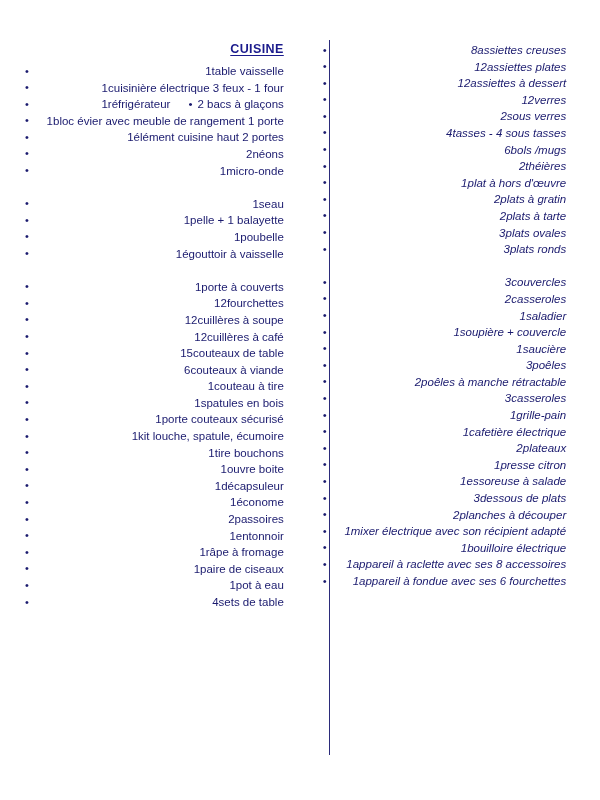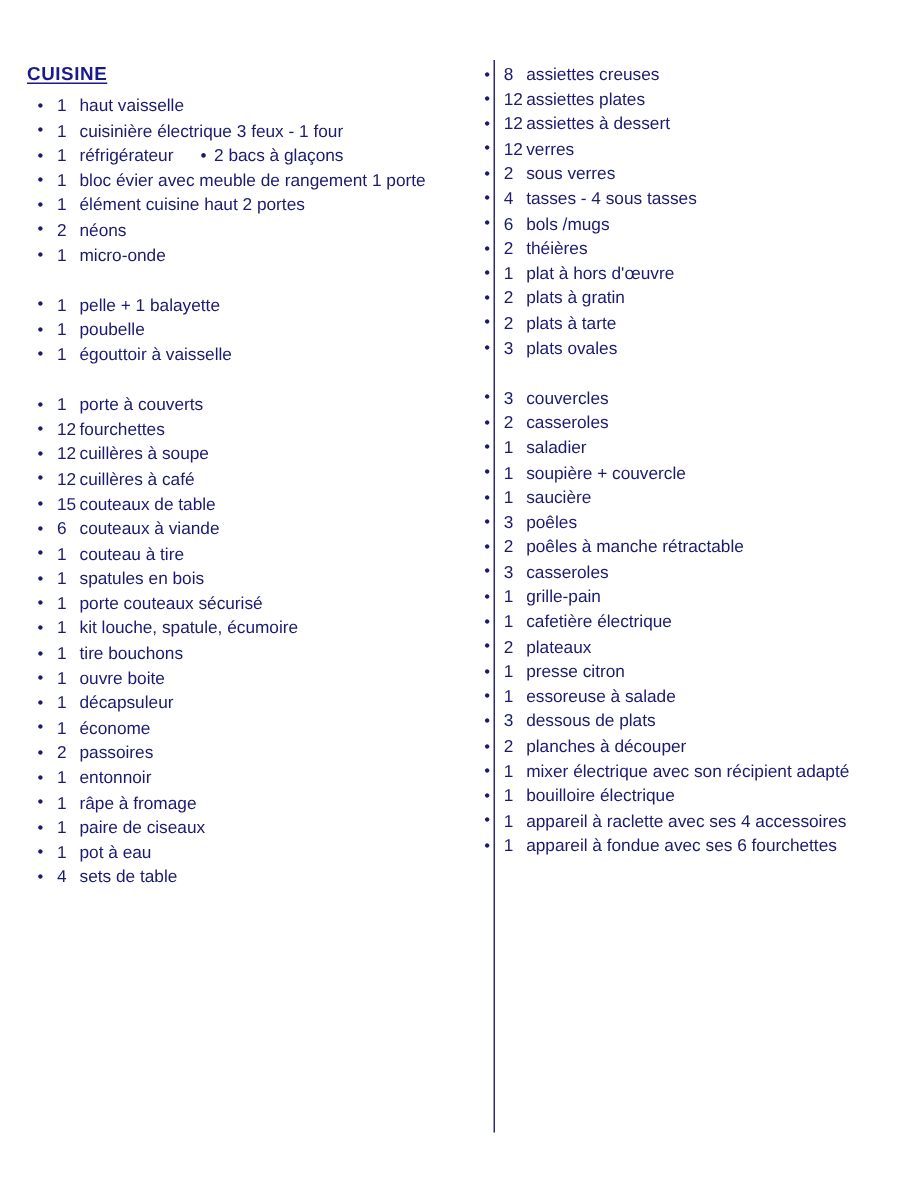--- a/index.html
+++ b/index.html
@@ -13,40 +13,42 @@
     font-family: "Liberation Sans", sans-serif;
     color: #1a1a6e;
     overflow: hidden;
   }
   .page {
     position: relative;
     width: 496px;
     height: 800px;
     box-sizing: border-box;
     padding: 42px 18px 0 18px;
+    text-align: right;
   }
   .divider {
     position: absolute;
     left: 329px;
     top: 40px;
     width: 1px;
     height: 715px;
     background: #2b2b7a;
   }
   .columns {
     display: flex;
     align-items: flex-start;
   }
   .col-left {
     width: 300px;
     padding-left: 0px;
   }
   .col-right {
     width: 262px;
     padding-left: 32px;
+    font-style: italic;
   }
   .section-title {
     font-size: 12.5px;
     font-weight: bold;
     color: #1a1a8c;
     letter-spacing: 0.4px;
     margin: 0 0 7px 0;
     text-decoration: underline;
     text-underline-offset: 2px;
   }
@@ -89,28 +91,29 @@
 </style>
 </head>
 <body>
 
 <div class="page">
   <div class="divider"></div>
   <div class="columns">
     <div class="col-left">
       <div class="section-title">CUISINE</div>
       <ul class="items" id="left-list">
-          <li><span class="qty">1</span><span>haut vaisselle</span></li>
+          <li><span class="qty">1</span><span>table vaisselle</span></li>
           <li><span class="qty">1</span><span>cuisinière électrique 3 feux - 1 four</span></li>
           <li><span class="qty">1</span><span>réfrigérateur</span><span class="sub-bullet" style="margin-left: 18px;">2   bacs à glaçons</span></li>
           <li><span class="qty">1</span><span>bloc évier avec meuble de rangement 1 porte</span></li>
           <li><span class="qty">1</span><span>élément cuisine haut 2 portes</span></li>
           <li><span class="qty">2</span><span>néons</span></li>
           <li><span class="qty">1</span><span>micro-onde</span></li>
           <li class="spacer"></li>
+          <li><span class="qty">1</span><span>seau</span></li>
           <li><span class="qty">1</span><span>pelle + 1 balayette</span></li>
           <li><span class="qty">1</span><span>poubelle</span></li>
           <li><span class="qty">1</span><span>égouttoir à vaisselle</span></li>
           <li class="spacer"></li>
           <li><span class="qty">1</span><span>porte à couverts</span></li>
           <li><span class="qty">12</span><span>fourchettes</span></li>
           <li><span class="qty">12</span><span>cuillères à soupe</span></li>
           <li><span class="qty">12</span><span>cuillères à café</span></li>
           <li><span class="qty">15</span><span>couteaux de table</span></li>
           <li><span class="qty">6</span><span>couteaux à viande</span></li>
@@ -137,36 +140,37 @@
           <li><span class="qty">12</span><span>assiettes à dessert</span></li>
           <li><span class="qty">12</span><span>verres</span></li>
           <li><span class="qty">2</span><span>sous verres</span></li>
           <li><span class="qty">4</span><span>tasses - 4 sous tasses</span></li>
           <li><span class="qty">6</span><span>bols /mugs</span></li>
           <li><span class="qty">2</span><span>théières</span></li>
           <li><span class="qty">1</span><span>plat à hors d'œuvre</span></li>
           <li><span class="qty">2</span><span>plats à gratin</span></li>
           <li><span class="qty">2</span><span>plats à tarte</span></li>
           <li><span class="qty">3</span><span>plats ovales</span></li>
+          <li><span class="qty">3</span><span>plats ronds</span></li>
           <li class="spacer"></li>
           <li><span class="qty">3</span><span>couvercles</span></li>
           <li><span class="qty">2</span><span>casseroles</span></li>
           <li><span class="qty">1</span><span>saladier</span></li>
           <li><span class="qty">1</span><span>soupière + couvercle</span></li>
           <li><span class="qty">1</span><span>saucière</span></li>
           <li><span class="qty">3</span><span>poêles</span></li>
           <li><span class="qty">2</span><span>poêles à manche rétractable</span></li>
           <li><span class="qty">3</span><span>casseroles</span></li>
           <li><span class="qty">1</span><span>grille-pain</span></li>
           <li><span class="qty">1</span><span>cafetière électrique</span></li>
           <li><span class="qty">2</span><span>plateaux</span></li>
           <li><span class="qty">1</span><span>presse citron</span></li>
           <li><span class="qty">1</span><span>essoreuse à salade</span></li>
           <li><span class="qty">3</span><span>dessous de plats</span></li>
           <li><span class="qty">2</span><span>planches à découper</span></li>
           <li><span class="qty">1</span><span>mixer électrique avec son récipient adapté</span></li>
           <li><span class="qty">1</span><span>bouilloire électrique</span></li>
-          <li><span class="qty">1</span><span>appareil à raclette avec ses 4 accessoires</span></li>
+          <li><span class="qty">1</span><span>appareil à raclette avec ses 8 accessoires</span></li>
           <li><span class="qty">1</span><span>appareil à fondue avec ses 6 fourchettes</span></li>
         </ul>
     </div>
   </div>
 </div>
 
 </body></html>

